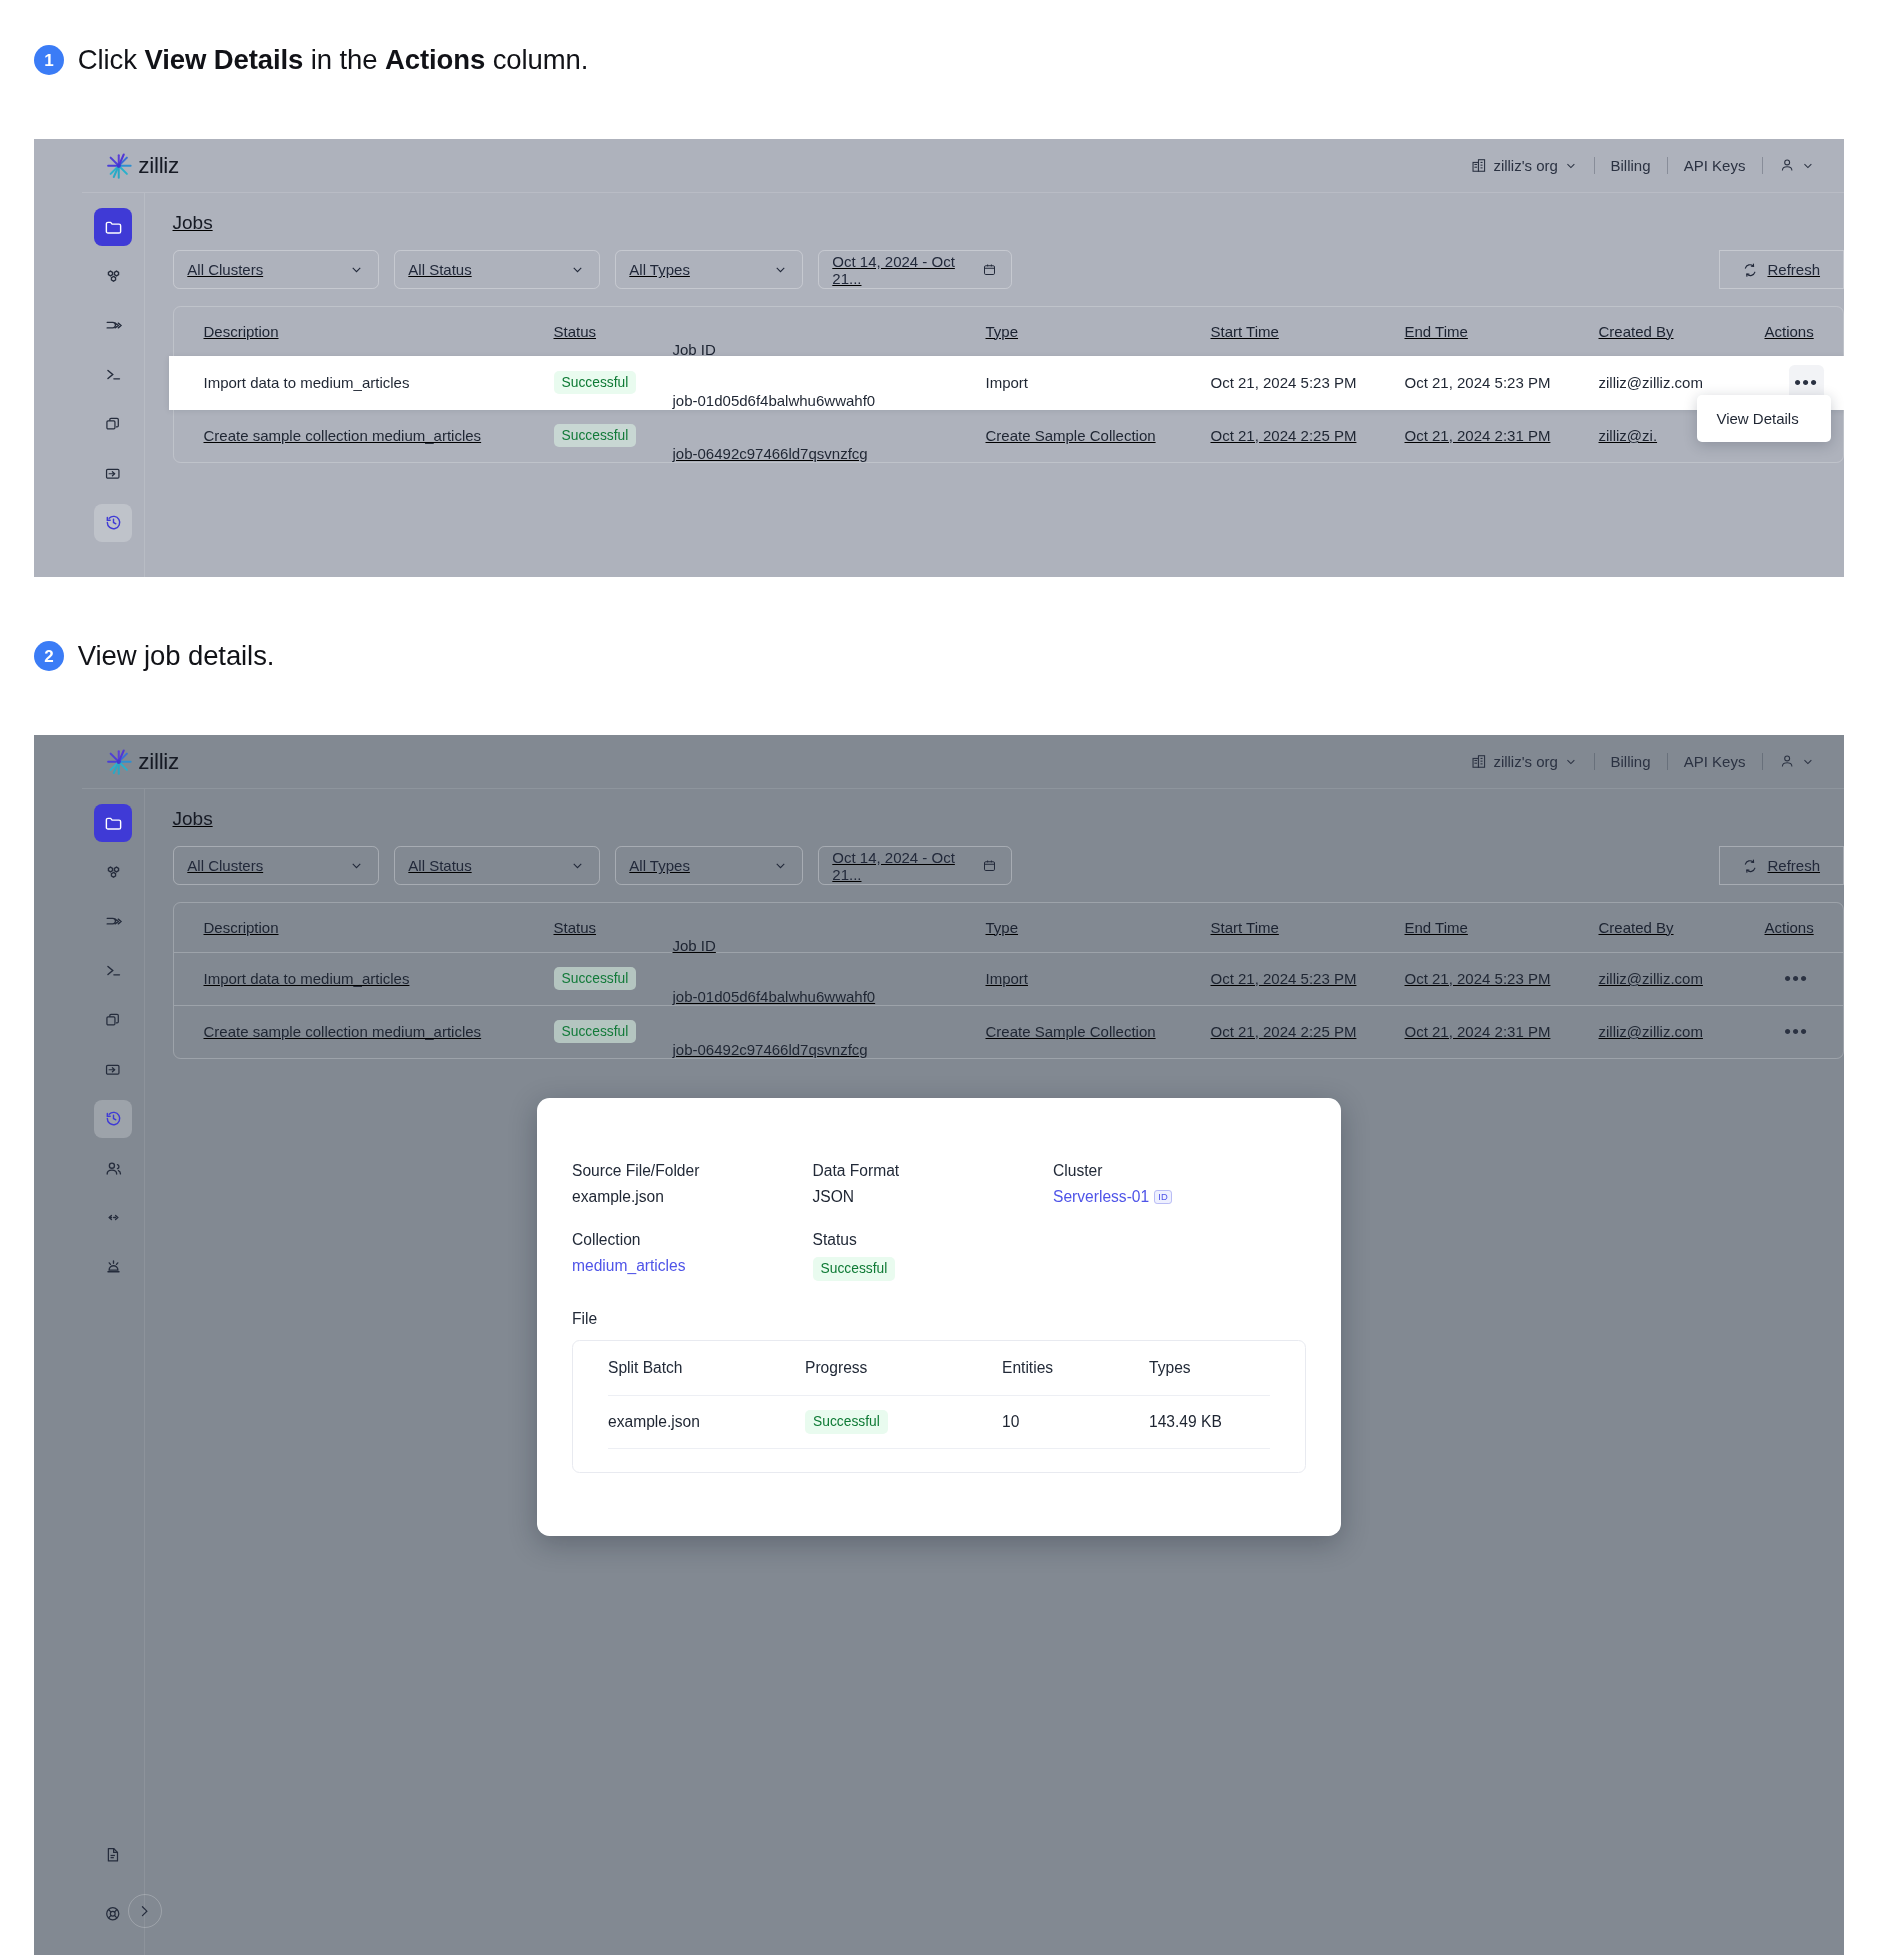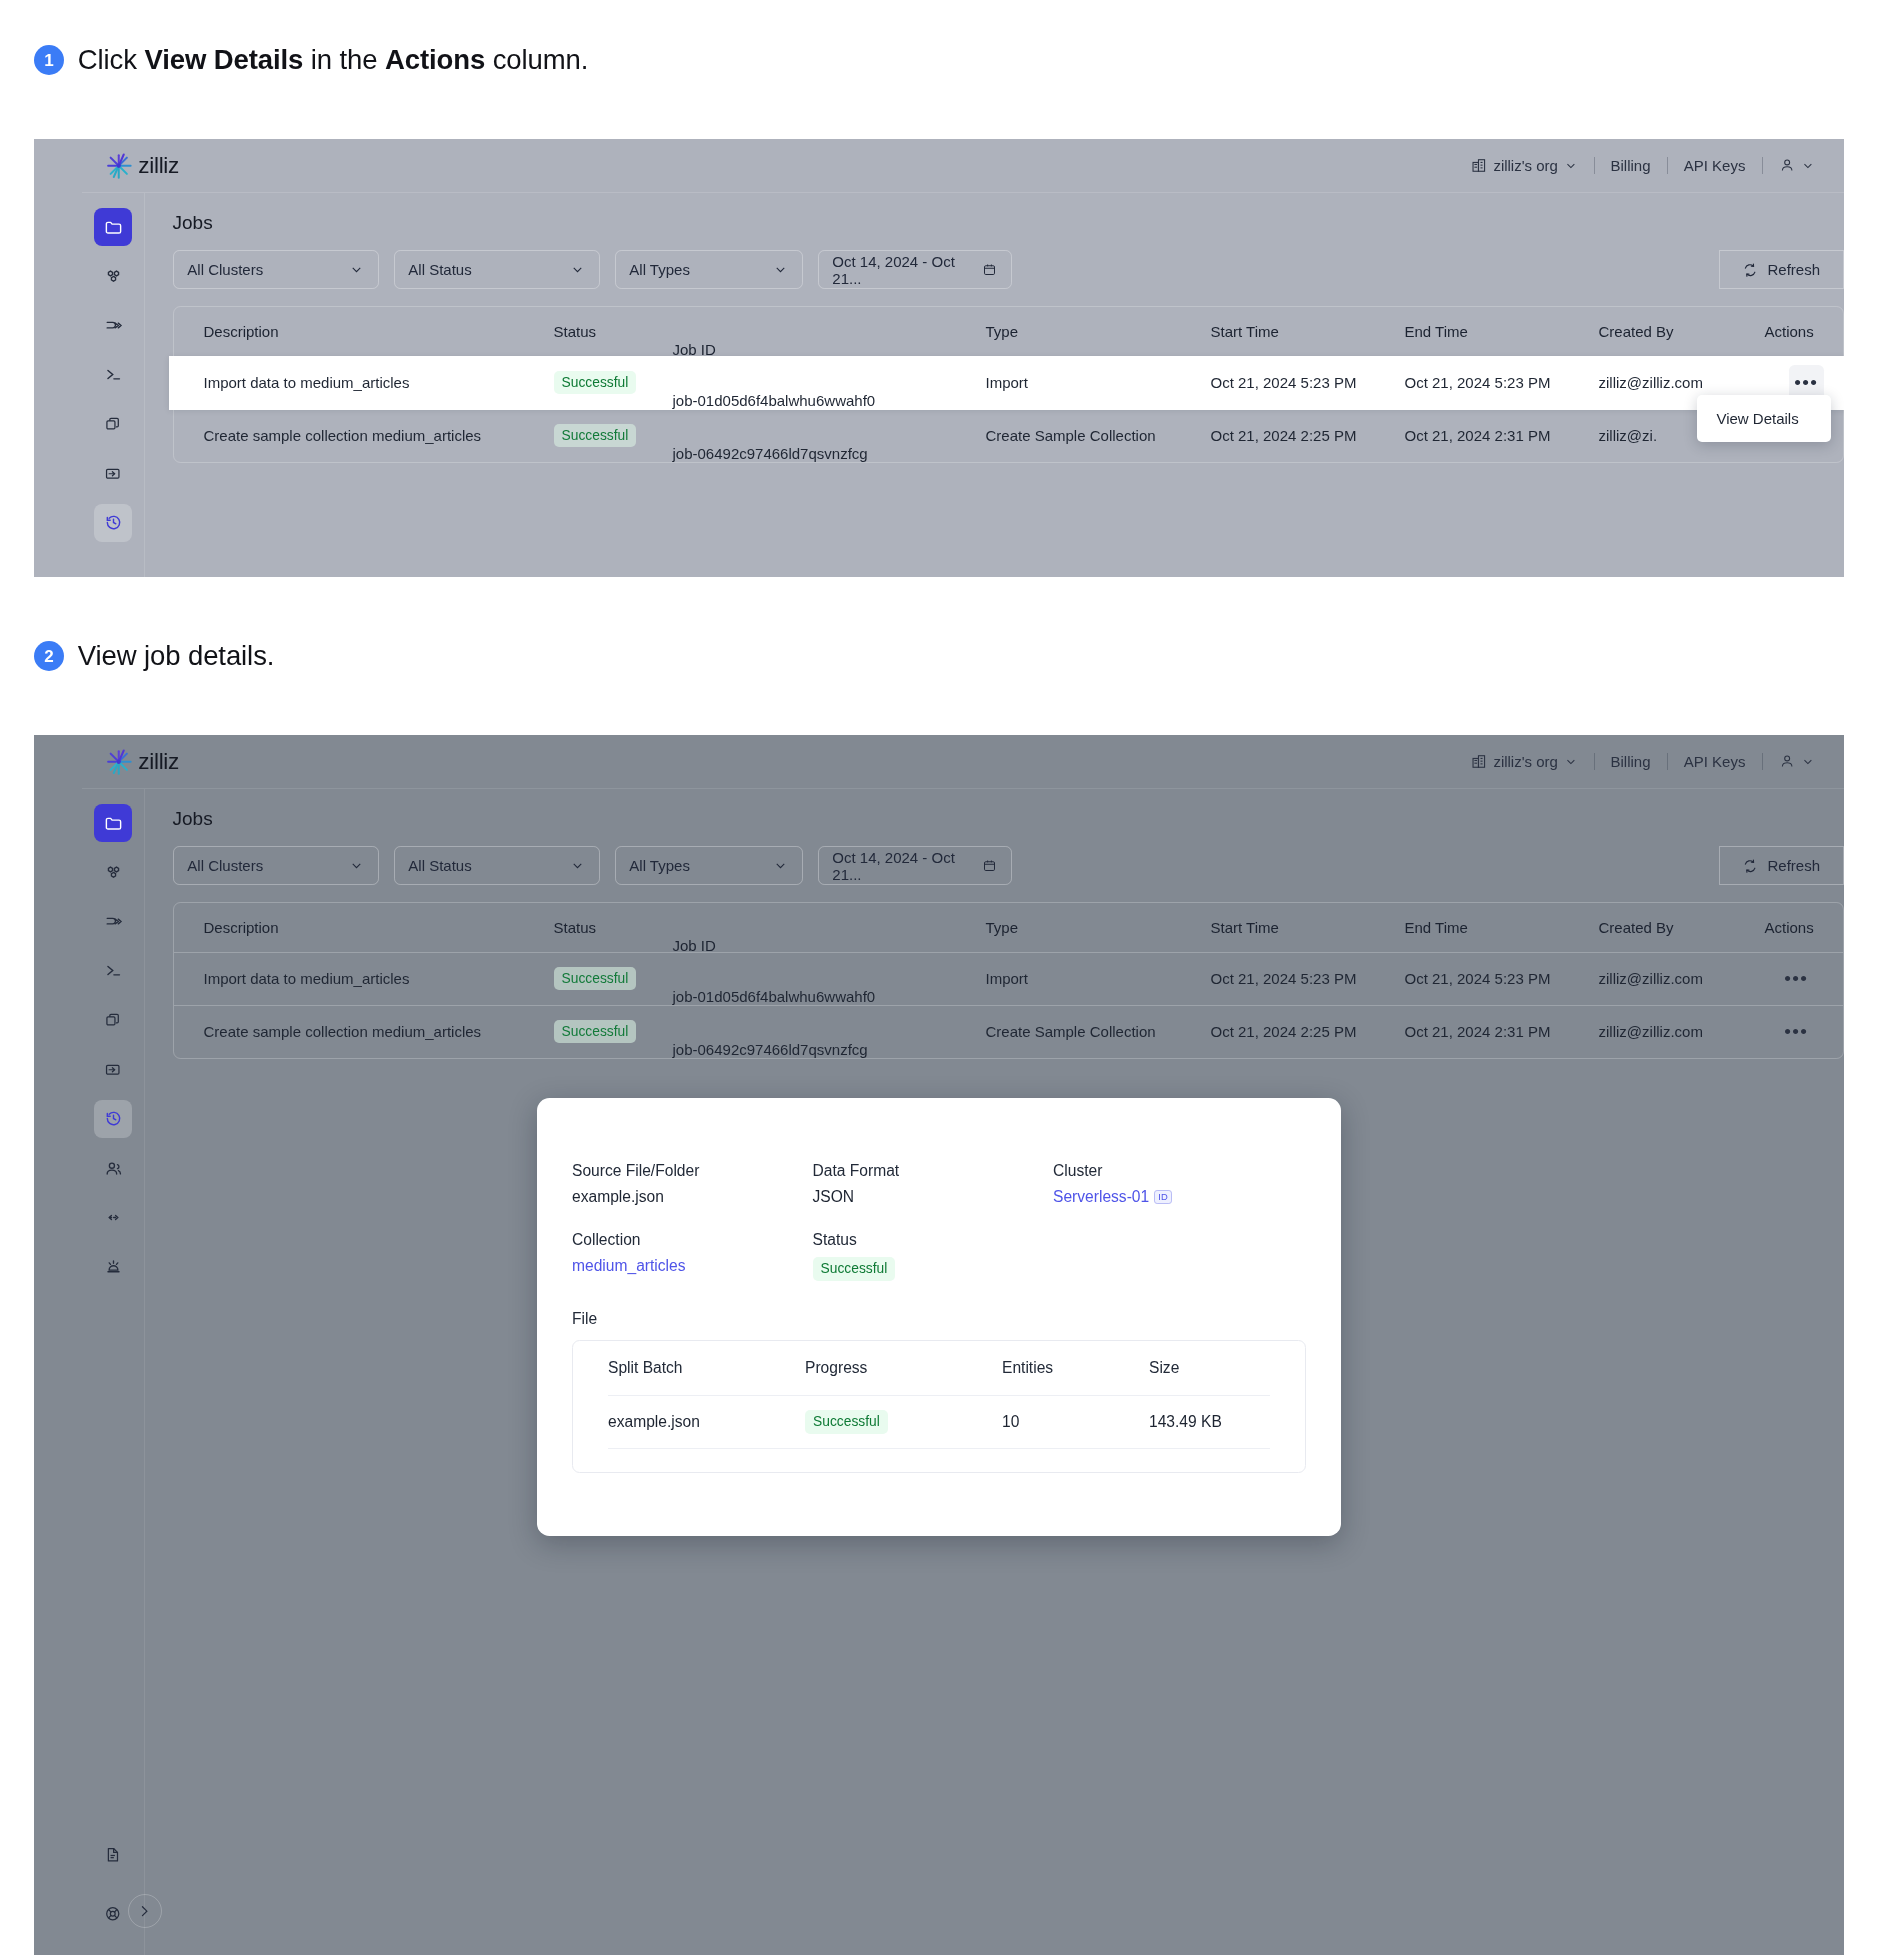--- a/index.html
+++ b/index.html
@@ -100,21 +100,21 @@
   .expand-btn {
     position: absolute;
     right: -17.5px; bottom: 30px;
     width: 34px; height: 34px;
     border-radius: 50%;
     border: 0.6px solid rgba(255,255,255,0.22);
     display: flex; align-items: center; justify-content: center;
     color: #252c3c;
   }
 
-  .content { flex: 1 1 auto; padding: 19px 29px 0 27.5px; position: relative; }
+  .content { flex: 1 1 auto; padding: 19px 29px 0 27.5px; position: relative; text-decoration: underline; }
 
   .page-title { font-size: 19px; color: #161a24; margin-bottom: 16.3px; }
 
   .filters { display: flex; align-items: center; gap: 15px; margin-bottom: 16.3px; }
   .select {
     height: 39px;
     border: 0.6px solid rgba(255,255,255,0.30);
     border-radius: 6.3px;
     display: flex; align-items: center; justify-content: space-between;
     padding: 0 13.8px;
@@ -835,21 +835,21 @@
         </div>
       </div>
 
       <div class="file-label">File</div>
 
       <div class="file-card">
         <div class="file-row file-head">
           <div class="f-batch">Split Batch</div>
           <div class="f-prog">Progress</div>
           <div class="f-ent">Entities</div>
-          <div class="f-size">Size</div>
+          <div class="f-size">Types</div>
         </div>
         <div class="file-row file-body">
           <div class="f-batch">example.json</div>
           <div class="f-prog"><span class="badge-ok badge-ok-bright">Successful</span></div>
           <div class="f-ent">10</div>
           <div class="f-size">143.49 KB</div>
         </div>
         <div class="file-pad"></div>
       </div>
     </div>

